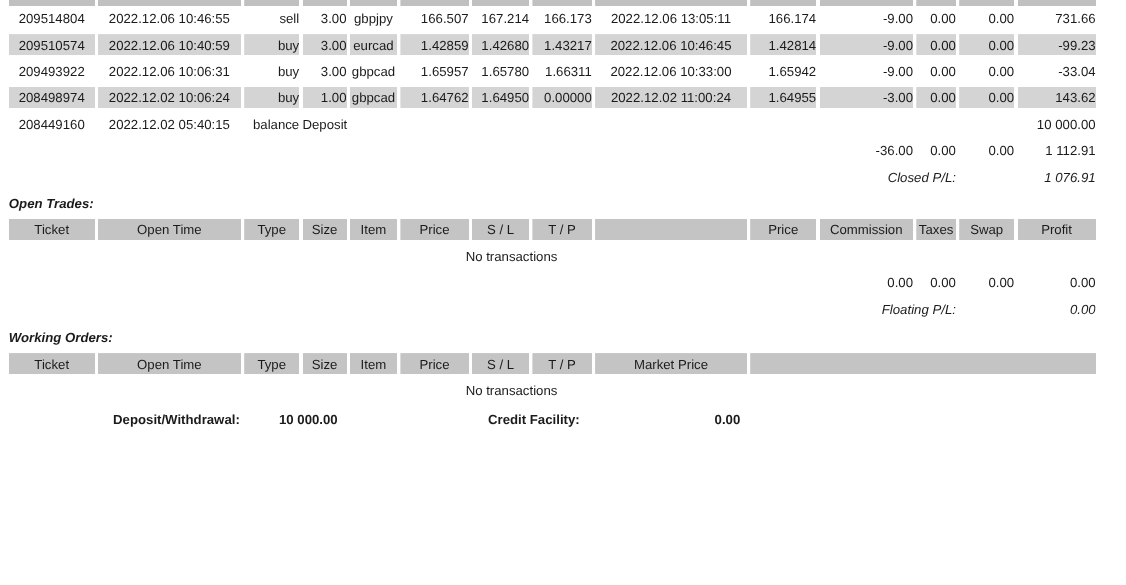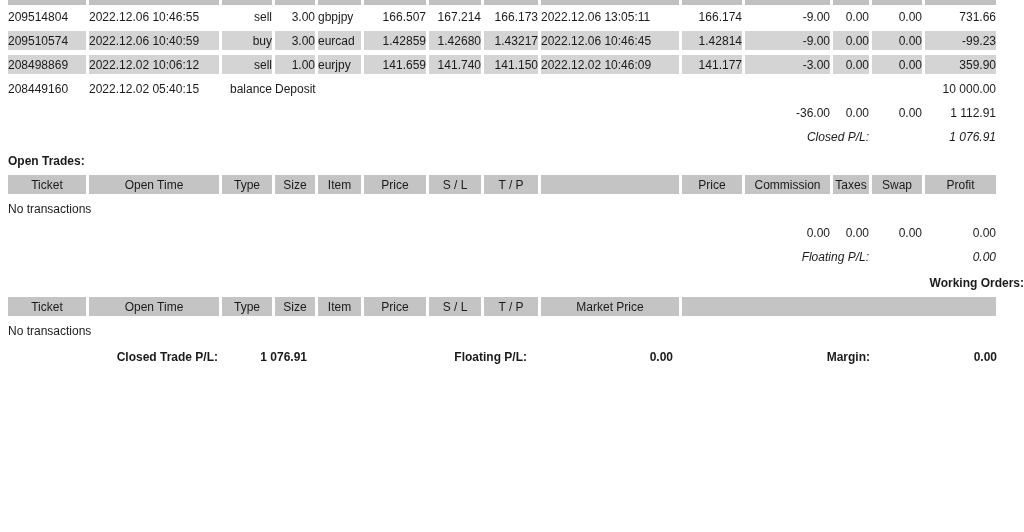--- a/index.html
+++ b/index.html
@@ -23,26 +23,26 @@
     overflow:hidden;
     border-right:3px solid transparent;
     border-bottom:5px solid transparent;
     background-clip:padding-box;
     padding:0;
     vertical-align:middle;
   }
   tr.sliver td{height:7px;border-bottom:2px solid transparent;background-color:var(--sliver-bg);}
   tr.hdr th{background-color:var(--header-bg);text-align:center;}
   tr.stripe td{background-color:var(--stripe-bg);}
-  .al-c{text-align:left;}
+  .al-c{text-align:center;}
   .al-r{text-align:right;padding-right:6px;}
   .al-l{text-align:left;padding-left:2px;margin-left:16px;}
   .bold{font-weight:bold;font-style:italic;}
-  .heading{font-weight:bold;line-height:17px;margin:2px 0 5px 8px;}
-  .heading.mt4{margin-top:4px;text-align:right;}
+  .heading{font-weight:bold;line-height:17px;margin:2px 0 5px 8px;font-style:italic;}
+  .heading.mt4{margin-top:4px;}
   .heading.mt9{margin-top:9px;}
   table.sum{border-collapse:separate;border-spacing:0;table-layout:fixed;margin-left:8px;}
   table.sum td{box-sizing:border-box;height:24px;line-height:18px;white-space:nowrap;text-align:right;font-weight:bold;padding:0;}
 </style>
 </head>
 <body>
 
 <div id="report">
 
   <table class="grid">
@@ -104,35 +104,51 @@
           <td class="al-r">1.42859</td>
           <td class="al-r">1.42680</td>
           <td class="al-r">1.43217</td>
           <td class="al-c">2022.12.06 10:46:45</td>
           <td class="al-r">1.42814</td>
           <td class="al-r">-9.00</td>
           <td class="al-r">0.00</td>
           <td class="al-r">0.00</td>
           <td class="al-r">-99.23</td>
         </tr>
+        <tr>
+          <td class="al-c">209493922</td>
+          <td class="al-c">2022.12.06 10:06:31</td>
+          <td class="al-r">buy</td>
+          <td class="al-r">3.00</td>
+          <td class="al-c">gbpcad</td>
+          <td class="al-r">1.65957</td>
+          <td class="al-r">1.65780</td>
+          <td class="al-r">1.66311</td>
+          <td class="al-c">2022.12.06 10:33:00</td>
+          <td class="al-r">1.65942</td>
+          <td class="al-r">-9.00</td>
+          <td class="al-r">0.00</td>
+          <td class="al-r">0.00</td>
+          <td class="al-r">-33.04</td>
+        </tr>
         <tr class="stripe">
-          <td class="al-c">208498869</td>
-          <td class="al-c">2022.12.02 10:06:12</td>
-          <td class="al-r">sell</td>
+          <td class="al-c">208498974</td>
+          <td class="al-c">2022.12.02 10:06:24</td>
+          <td class="al-r">buy</td>
           <td class="al-r">1.00</td>
-          <td class="al-c">eurjpy</td>
-          <td class="al-r">141.659</td>
-          <td class="al-r">141.740</td>
-          <td class="al-r">141.150</td>
-          <td class="al-c">2022.12.02 10:46:09</td>
-          <td class="al-r">141.177</td>
+          <td class="al-c">gbpcad</td>
+          <td class="al-r">1.64762</td>
+          <td class="al-r">1.64950</td>
+          <td class="al-r">0.00000</td>
+          <td class="al-c">2022.12.02 11:00:24</td>
+          <td class="al-r">1.64955</td>
           <td class="al-r">-3.00</td>
           <td class="al-r">0.00</td>
           <td class="al-r">0.00</td>
-          <td class="al-r">359.90</td>
+          <td class="al-r">143.62</td>
         </tr>
         <tr>
           <td class="al-c">208449160</td>
           <td class="al-c">2022.12.02 05:40:15</td>
           <td class="al-r">balance</td>
           <td colspan="5" class="al-l">Deposit</td>
           <td class=""></td>
           <td class=""></td>
           <td class=""></td>
           <td class=""></td>
@@ -250,23 +266,23 @@
     <colgroup>
       <col style="width:210px">
         <col style="width:89px">
       <col style="width:220px">
         <col style="width:146px">
       <col style="width:197px">
         <col style="width:127px">
     </colgroup>
     <tbody id="summary-body">
         <tr>
-          <td class="">Closed Trade P/L:</td>
-          <td class="">1 076.91</td>
-          <td class="">Floating P/L:</td>
+          <td class="">Deposit/Withdrawal:</td>
+          <td class="">10 000.00</td>
+          <td class="">Credit Facility:</td>
           <td class="">0.00</td>
-          <td class="">Margin:</td>
-          <td class="">0.00</td>
+          <td class=""></td>
+          <td class=""></td>
         </tr>
       </tbody>
   </table>
 
 </div>
 
 </body></html>

